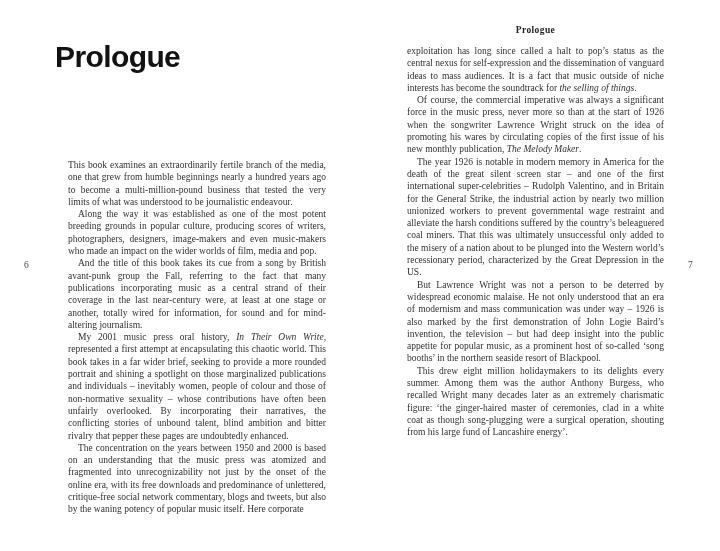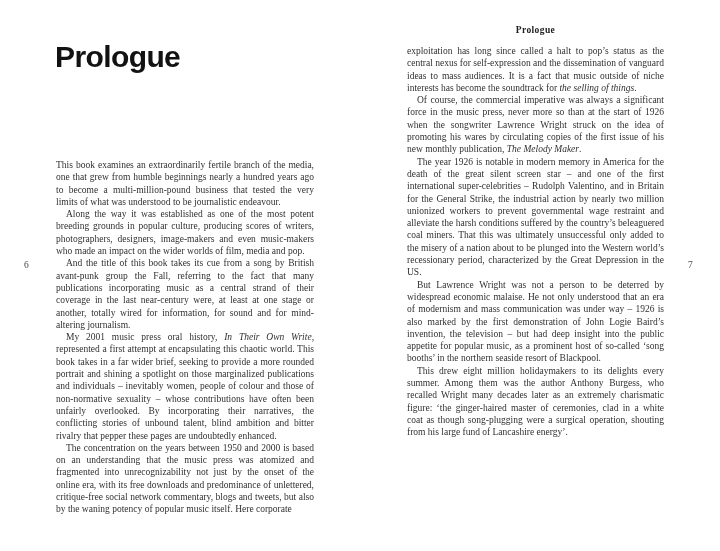--- a/index.html
+++ b/index.html
@@ -26,21 +26,21 @@
     top: 40px;
     margin: 0;
     font-family: "Liberation Sans", sans-serif;
     font-weight: 700;
     font-size: 30px;
     letter-spacing: -0.6px;
     color: #121212;
   }
   .left-body {
     position: absolute;
-    left: 56px;
+    left: 68px;
     top: 159px;
     width: 258px;
   }
   .right-running-head {
     position: absolute;
     left: 407px;
     top: 25px;
     width: 257px;
     text-align: center;
     font-weight: 700;

